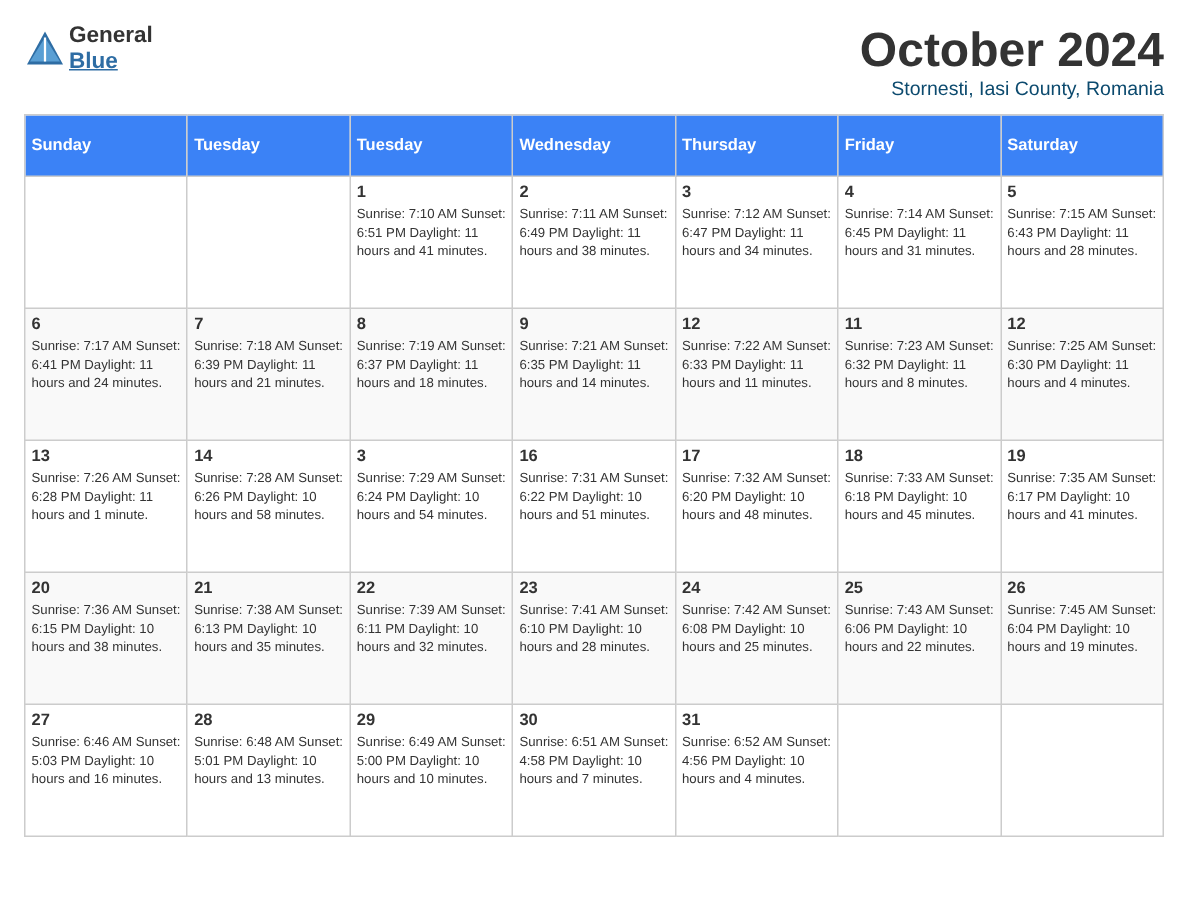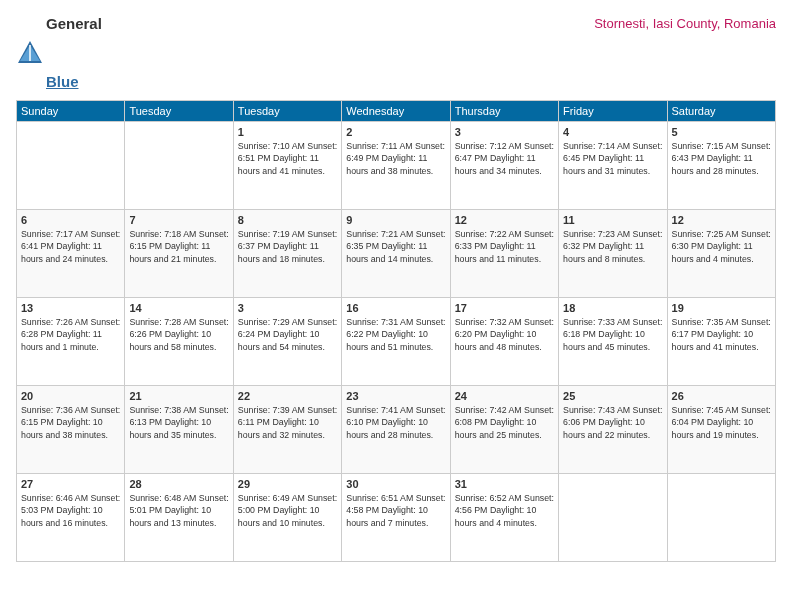--- a/index.html
+++ b/index.html
@@ -22,21 +22,20 @@
       margin-bottom: 10px;
     }
     .logo {
       display: flex;
       align-items: center;
     }
     .logo-text {
       display: flex;
       flex-direction: column;
       line-height: 1.1;
-      gap: 41px;
     }
     .logo-general {
       font-size: 15px;
       font-weight: bold;
       color: #333;
     }
     .logo-blue {
       font-size: 15px;
       font-weight: bold;
       color: #2e6da4;
@@ -51,34 +50,34 @@
       text-align: right;
     }
     .month-title {
       font-size: 32px;
       font-weight: bold;
       color: #333;
       line-height: 1.1;
     }
     .location {
       font-size: 13px;
-      color: #be185d;
+      color: #0c4a6e;
     }
     .calendar {
       width: 100%;
       border-collapse: collapse;
       font-size: 9.5px;
     }
     .calendar th {
-      background-color: #0369a1;
+      background-color: #3b82f6;
       color: #fff;
-      padding: 4px 4px;
+      padding: 14px 4px;
       text-align: left;
       font-size: 11px;
-      font-weight: normal;
+      font-weight: bold;
       border: 1px solid #ccc;
     }
     .calendar td {
       border: 1px solid #ccc;
       vertical-align: top;
       padding: 4px;
       width: calc(100% / 7);
       height: 88px;
       background: #fff;
     }
@@ -111,20 +110,21 @@
         <polygon points="14,2 26,24 2,24" fill="#2e6da4"></polygon>
         <polygon points="14,6 24,22 4,22" fill="#5a9fd4"></polygon>
         <line x1="14" y1="6" x2="14" y2="22" stroke="#fff" stroke-width="1.5"></line>
       </svg>
       <div class="logo-text">
         <span class="logo-general">General</span>
         <span class="logo-blue">Blue</span>
       </div>
     </div>
     <div class="title-block">
+      <div class="month-title">October 2024</div>
       <div class="location">Stornesti, Iasi County, Romania</div>
     </div>
   </div>
 
   <table class="calendar">
     <thead>
       <tr>
         <th>Sunday</th>
         <th>Tuesday</th>
         <th>Tuesday</th>
@@ -178,21 +178,21 @@
           <td>
             <span class="day-number">6</span>
             <div class="day-info">Sunrise: 7:17 AM
 Sunset: 6:41 PM
 Daylight: 11 hours
 and 24 minutes.</div>
           </td>
           <td>
             <span class="day-number">7</span>
             <div class="day-info">Sunrise: 7:18 AM
-Sunset: 6:15 PM
+Sunset: 6:39 PM
 Daylight: 11 hours
 and 21 minutes.</div>
           </td>
           <td>
             <span class="day-number">8</span>
             <div class="day-info">Sunrise: 7:19 AM
 Sunset: 6:37 PM
 Daylight: 11 hours
 and 18 minutes.</div>
           </td>

